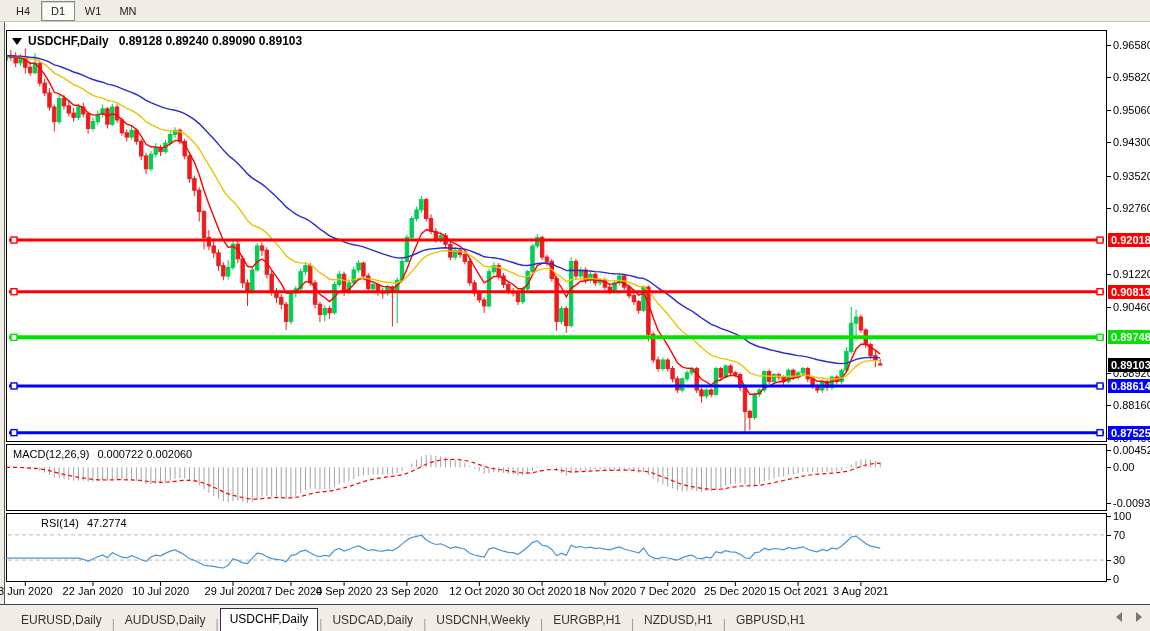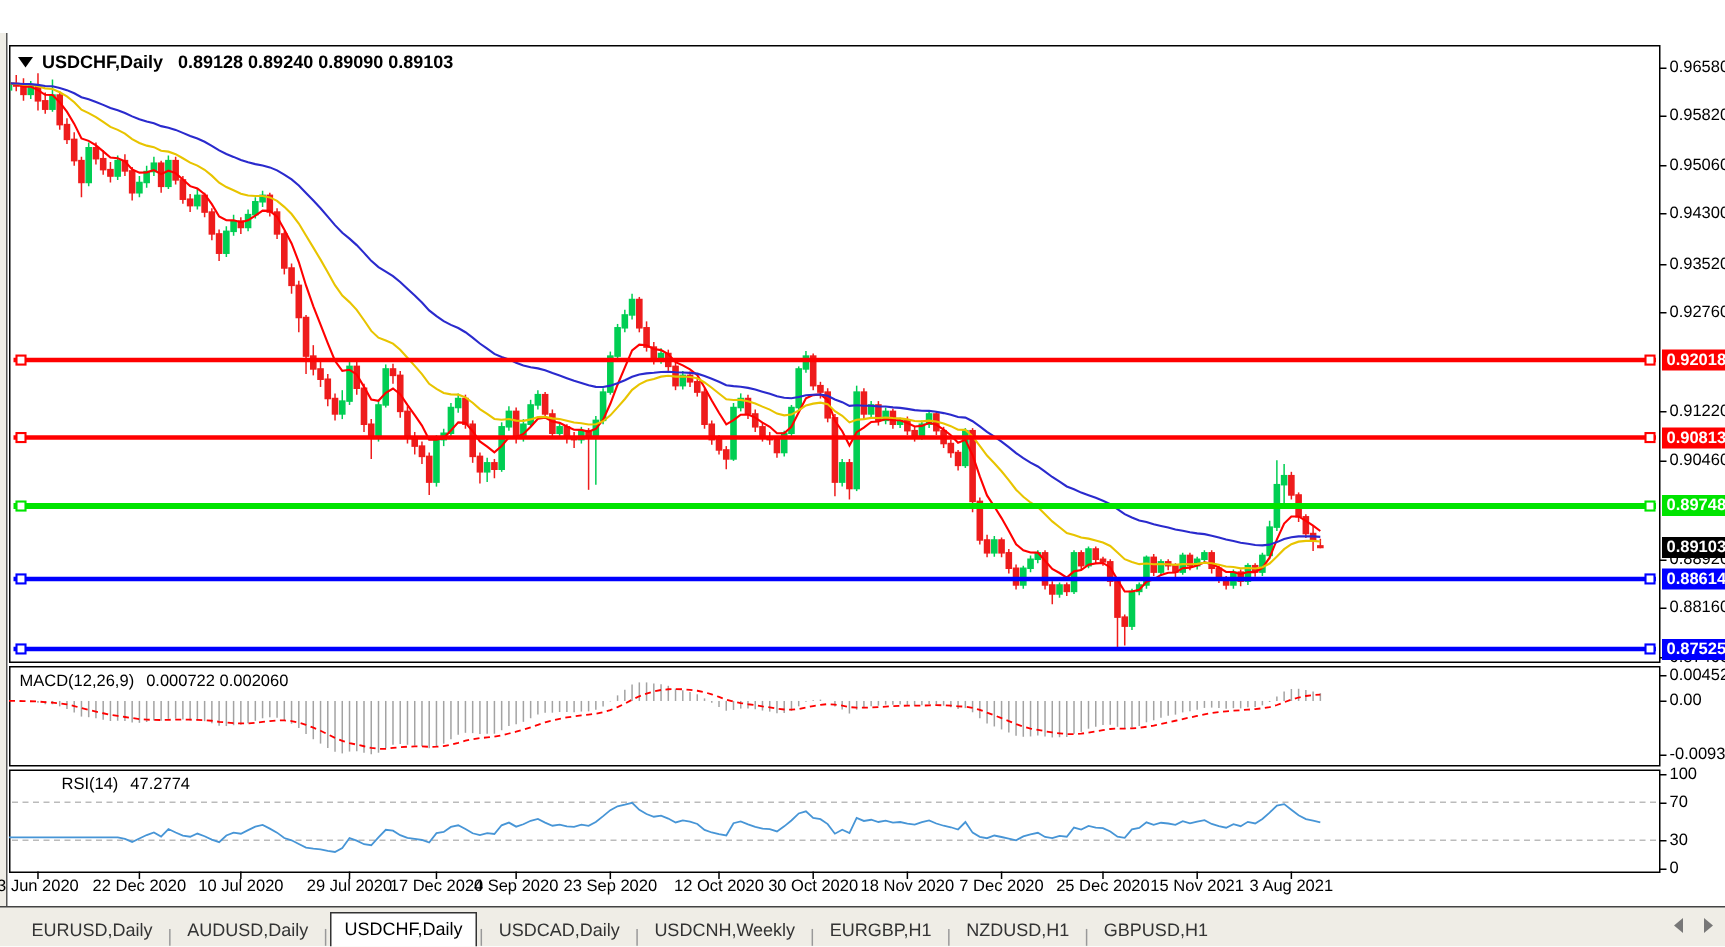--- a/index.html
+++ b/index.html
@@ -43,20 +43,26 @@
   .tabnav{position:absolute;right:8px;top:612px;display:flex;gap:14px;}
   .arrow{width:0;height:0;border-top:5px solid transparent;border-bottom:5px solid transparent;}
   .arrow.left{border-right:6px solid #777;}
   .arrow.right{border-left:6px solid #777;}
 </style>
 </head>
 <body>
 
 <div class="stage">
 
+  <div class="toolbar" id="tf-toolbar">
+      <div class="tfbtn">H4</div>
+      <div class="tfbtn active">D1</div>
+      <div class="tfbtn">W1</div>
+      <div class="tfbtn">MN</div>
+    </div>
 
   <div class="leftstrip"></div>
   <div class="leftedge"></div>
   <div class="pane" id="pane-main"></div>
   <div class="pane" id="pane-macd"></div>
   <div class="pane" id="pane-rsi"></div>
 
   <div class="title">
     <span class="tri"></span>
     <span class="sym">USDCHF,Daily</span>
@@ -721,32 +727,32 @@
       <div class="axlbl" style="top: 579px;">0</div>
       <div class="badge" style="top: 240.1px; background: rgb(255, 0, 0);">0.92018</div>
       <div class="badge" style="top: 291.7px; background: rgb(255, 0, 0);">0.90813</div>
       <div class="badge" style="top: 337.4px; background: rgb(0, 228, 0);">0.89748</div>
       <div class="badge" style="top: 386px; background: rgb(0, 0, 255);">0.88614</div>
       <div class="badge" style="top: 432.6px; background: rgb(0, 0, 255);">0.87525</div>
       <div class="badge" style="top: 365px; background: rgb(0, 0, 0);">0.89103</div>
     </div>
   <div id="xaxis-holder">
       <div class="xlbl" style="left: 25.3px;">3 Jun 2020</div>
-      <div class="xlbl" style="left: 92.9px;">22 Dec 2020</div>
+      <div class="xlbl" style="left: 92.9px;">22 Jan 2020</div>
       <div class="xlbl" style="left: 160.6px;">10 Jul 2020</div>
       <div class="xlbl" style="left: 233px;">29 Jul 2020</div>
       <div class="xlbl" style="left: 291px;">17 Dec 2020</div>
       <div class="xlbl" style="left: 344.1px; text-align: right;">4 Sep 2020</div>
       <div class="xlbl" style="left: 406.9px;">23 Sep 2020</div>
       <div class="xlbl" style="left: 479.3px;">12 Oct 2020</div>
       <div class="xlbl" style="left: 542.1px;">30 Oct 2020</div>
       <div class="xlbl" style="left: 604.9px;">18 Nov 2020</div>
       <div class="xlbl" style="left: 667.7px;">7 Dec 2020</div>
       <div class="xlbl" style="left: 735.3px;">25 Dec 2020</div>
-      <div class="xlbl" style="left: 798.1px;">15 Nov 2021</div>
+      <div class="xlbl" style="left: 798.1px;">15 Oct 2021</div>
       <div class="xlbl" style="left: 860.9px;">3 Aug 2021</div>
     </div>
 
   <div class="tabbar" id="tabbar">
       <div class="tab">EURUSD,Daily</div>
       <div class="tabsep">|</div>
       <div class="tab">AUDUSD,Daily</div>
       <div class="tabsep">|</div>
       <div class="tab active">USDCHF,Daily</div>
       <div class="tabsep">|</div>

